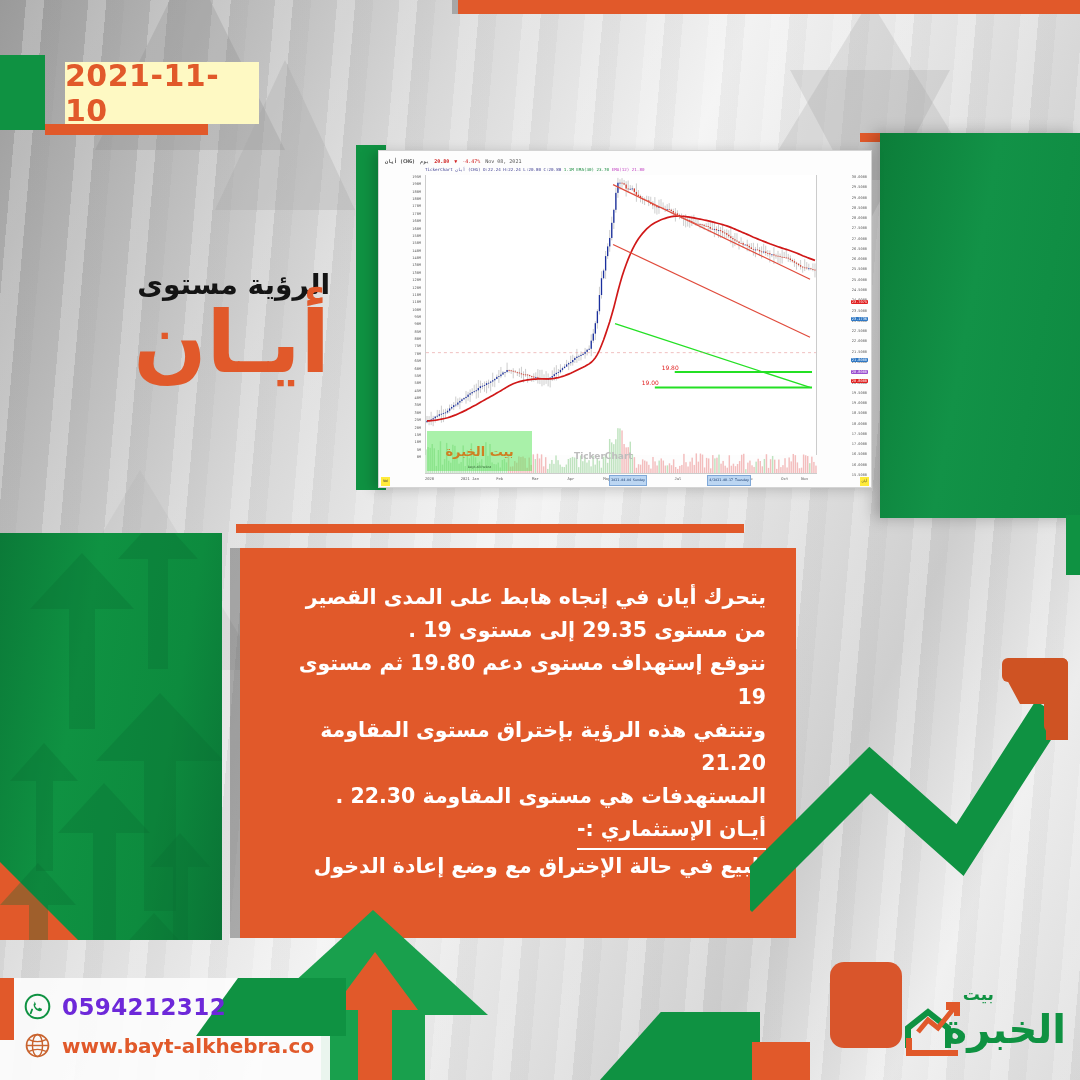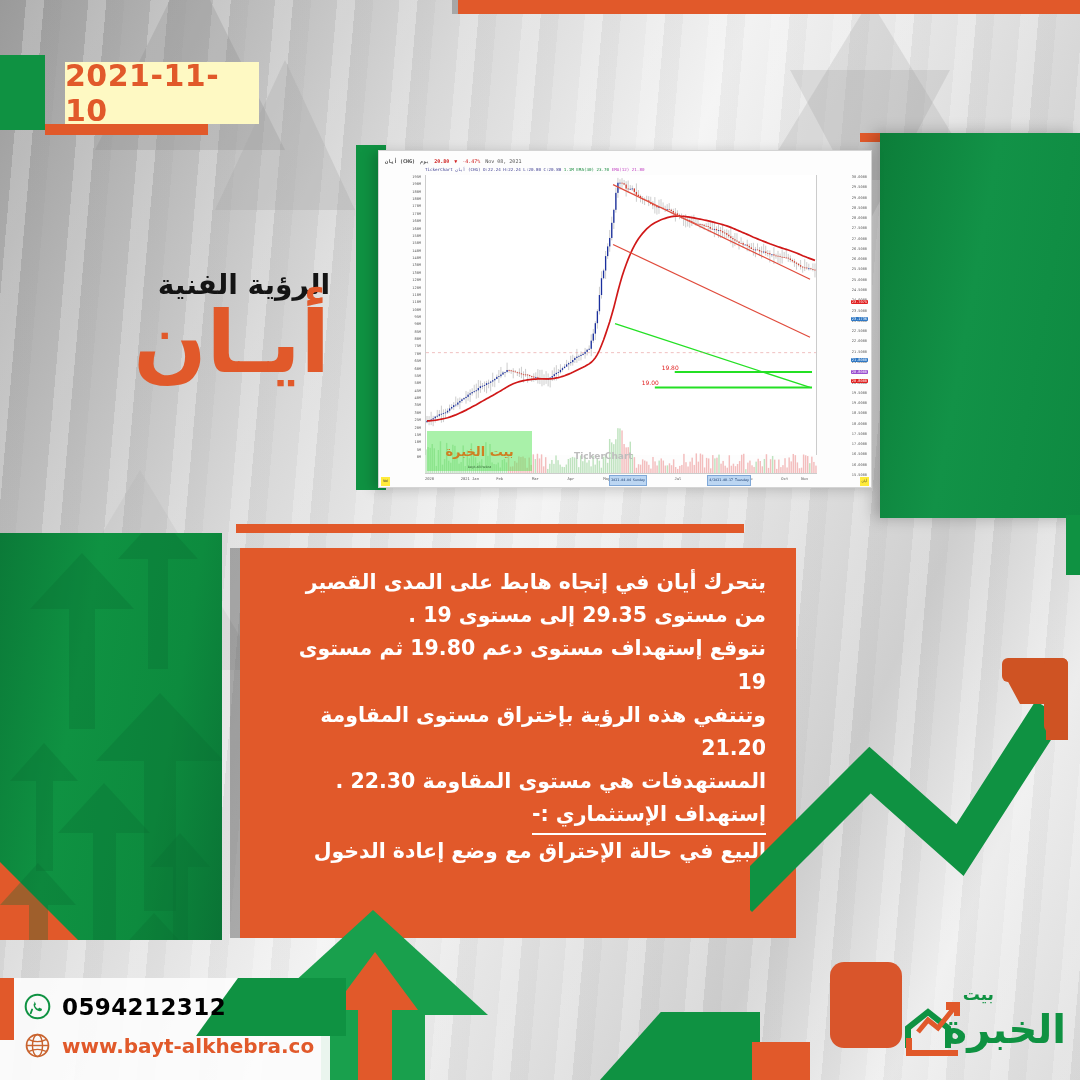--- a/index.html
+++ b/index.html
@@ -104,21 +104,21 @@
   .wm span{color:#cf7f22;font-size:13px;font-weight:bold;font-family:"DejaVu Sans","Liberation Sans",sans-serif;}
   .wm small{position:absolute;bottom:2px;font-size:3.4px;color:#3b6b3b;}
   .tc-wm{position:absolute;left:195px;bottom:26px;font-size:9px;color:#bdbdbd;font-weight:bold;direction:ltr;}
 
   
   .body-rule{position:absolute;left:236px;top:524px;width:508px;height:9px;background:#e1592a;}
 
   
   .body-shadow{position:absolute;left:230px;top:548px;width:12px;height:390px;background:rgba(0,0,0,.28);}
   .body-block{position:absolute;left:240px;top:548px;width:556px;height:390px;background:#e1592a;
-    padding:18px 30px 18px 24px;box-sizing:border-box;text-align:right;}
+    padding:33px 30px 18px 24px;box-sizing:border-box;text-align:right;}
   .body-line{color:#ffffff;font-size:20.5px;font-weight:bold;line-height:1.62;
     font-family:"DejaVu Sans","Liberation Sans",sans-serif;}
   .body-line.head{display:inline-block;border-bottom:2px solid #ffffff;padding-bottom:1px;}
   .head-row{text-align:right;}
 
   
   .arrow-panel{position:absolute;left:0;top:533px;width:222px;height:407px;overflow:hidden;
     background:linear-gradient(100deg,#0b7a38 0%,#0f9242 35%,#0d8b3e 70%,#0a7335 100%);}
   .ap-arrow{position:absolute;opacity:.30;}
   .ap-arrow .hd{width:0;height:0;border-left:var(--w) solid transparent;border-right:var(--w) solid transparent;
@@ -157,21 +157,21 @@
   .footer-white{position:absolute;left:0;top:978px;width:330px;height:102px;background:rgba(252,252,252,.92);
     clip-path:polygon(0 0,100% 0,100% 100%,0 100%);}
   .footer-orange-edge{position:absolute;left:0;top:978px;width:14px;height:62px;background:#e1592a;}
   .footer-green-tab{position:absolute;left:196px;top:978px;width:150px;height:58px;background:#0f9242;
     clip-path:polygon(28% 0,100% 0,100% 100%,0 100%);}
   .ct-row{position:absolute;display:flex;align-items:center;gap:11px;direction:ltr;}
   .ct-row.r1{left:24px;top:993px;}
   .ct-row.r2{left:24px;top:1032px;}
   .ct-ico{width:27px;height:27px;flex:0 0 27px;}
   .ct-text{font-size:23px;font-weight:bold;font-family:"DejaVu Sans","Liberation Sans",sans-serif;}
-  .ct-text.phone{color:#000000;letter-spacing:.4px;}
+  .ct-text.phone{color:#6d28d9;letter-spacing:.4px;}
   .ct-text.web{color:#e1592a;font-size:20px;}
 
   .edge-right-green{position:absolute;right:0;top:515px;width:14px;height:60px;background:#0f9242;}
 </style>
 </head>
 <body>
 
 <div class="stage">
 
   <div class="bg-base"></div>
@@ -185,21 +185,21 @@
   <div class="top-banner-shadow"></div>
   <div class="top-banner"></div>
 
   <div class="date-green"></div>
   <div class="date-box">
     <span class="date-text">2021-11-10</span>
   </div>
   <div class="date-rule"></div>
 
   <div class="headline-wrap">
-    <div class="headline-sub">الرؤية الفنية</div>
+    <div class="headline-sub">الرؤية مستوى</div>
     <div class="headline-main">أيـان</div>
   </div>
 
   <div class="slab-green-top-bar"></div>
   <div class="slab-green-top"></div>
 
   <div class="chart-green-edge"></div>
   <div class="chart-shadow"></div>
   <div class="chart-card">
     <div class="chart-inner">
@@ -921,21 +921,21 @@
 
   <div class="body-rule"></div>
 
   <div class="body-shadow"></div>
   <div class="body-block">
     <div class="body-line">يتحرك أيان في إتجاه هابط على المدى القصير</div>
     <div class="body-line">من مستوى 29.35 إلى مستوى 19 .</div>
     <div class="body-line">نتوقع إستهداف مستوى دعم 19.80 ثم مستوى 19</div>
     <div class="body-line">وتنتفي هذه الرؤية بإختراق مستوى المقاومة 21.20</div>
     <div class="body-line">المستهدفات هي مستوى المقاومة 22.30 .</div>
-    <div class="head-row"><span class="body-line head">إستهداف الإستثماري :-</span></div>
+    <div class="head-row"><span class="body-line head">أيـان الإستثماري :-</span></div>
     <div class="body-line">البيع في حالة الإختراق مع وضع إعادة الدخول</div>
   </div>
 
   <div class="arrow-panel" id="arrowPanel">
     <div class="ap-corner"></div>
   <div class="ap-arrow" style="left: 30px; top: 20px; --w: 52px; --h: 56px; --sw: 26px; --sh: 120px;">
         <div class="hd"></div>
         <div class="st"></div>
       </div>
       <div class="ap-arrow" style="left: 118px; top: -18px; --w: 40px; --h: 44px; --sw: 20px; --sh: 110px;">

